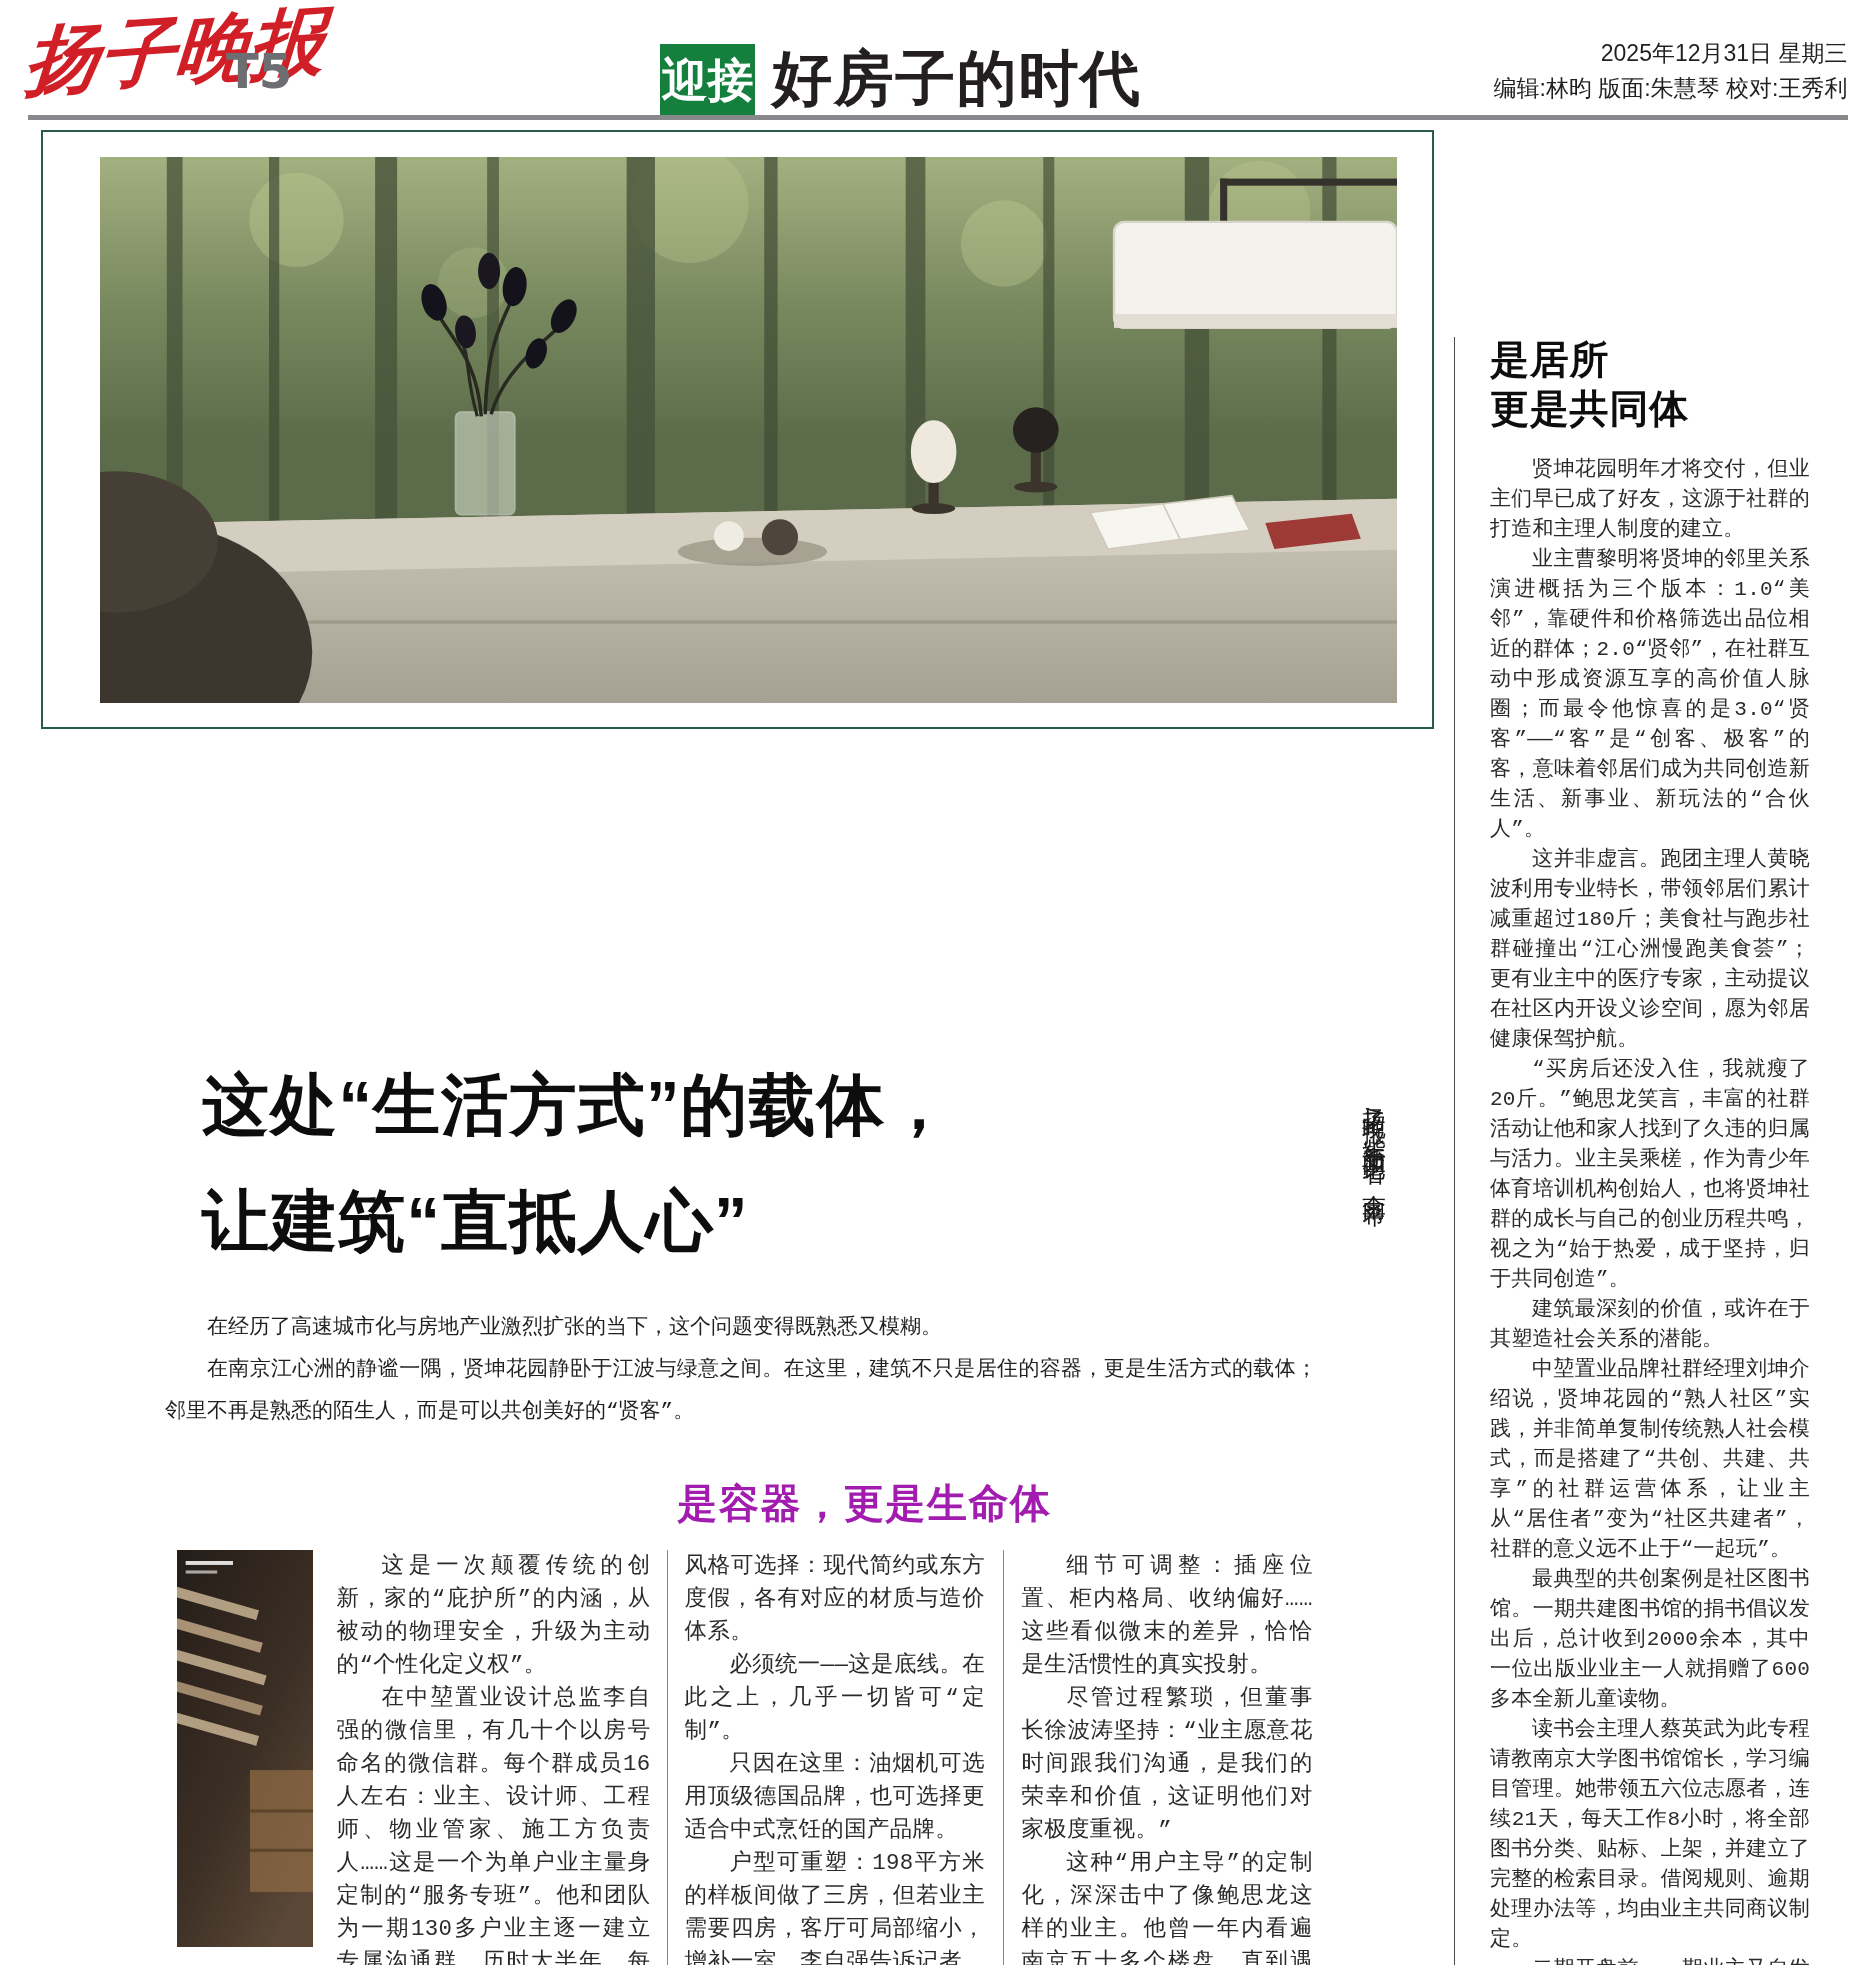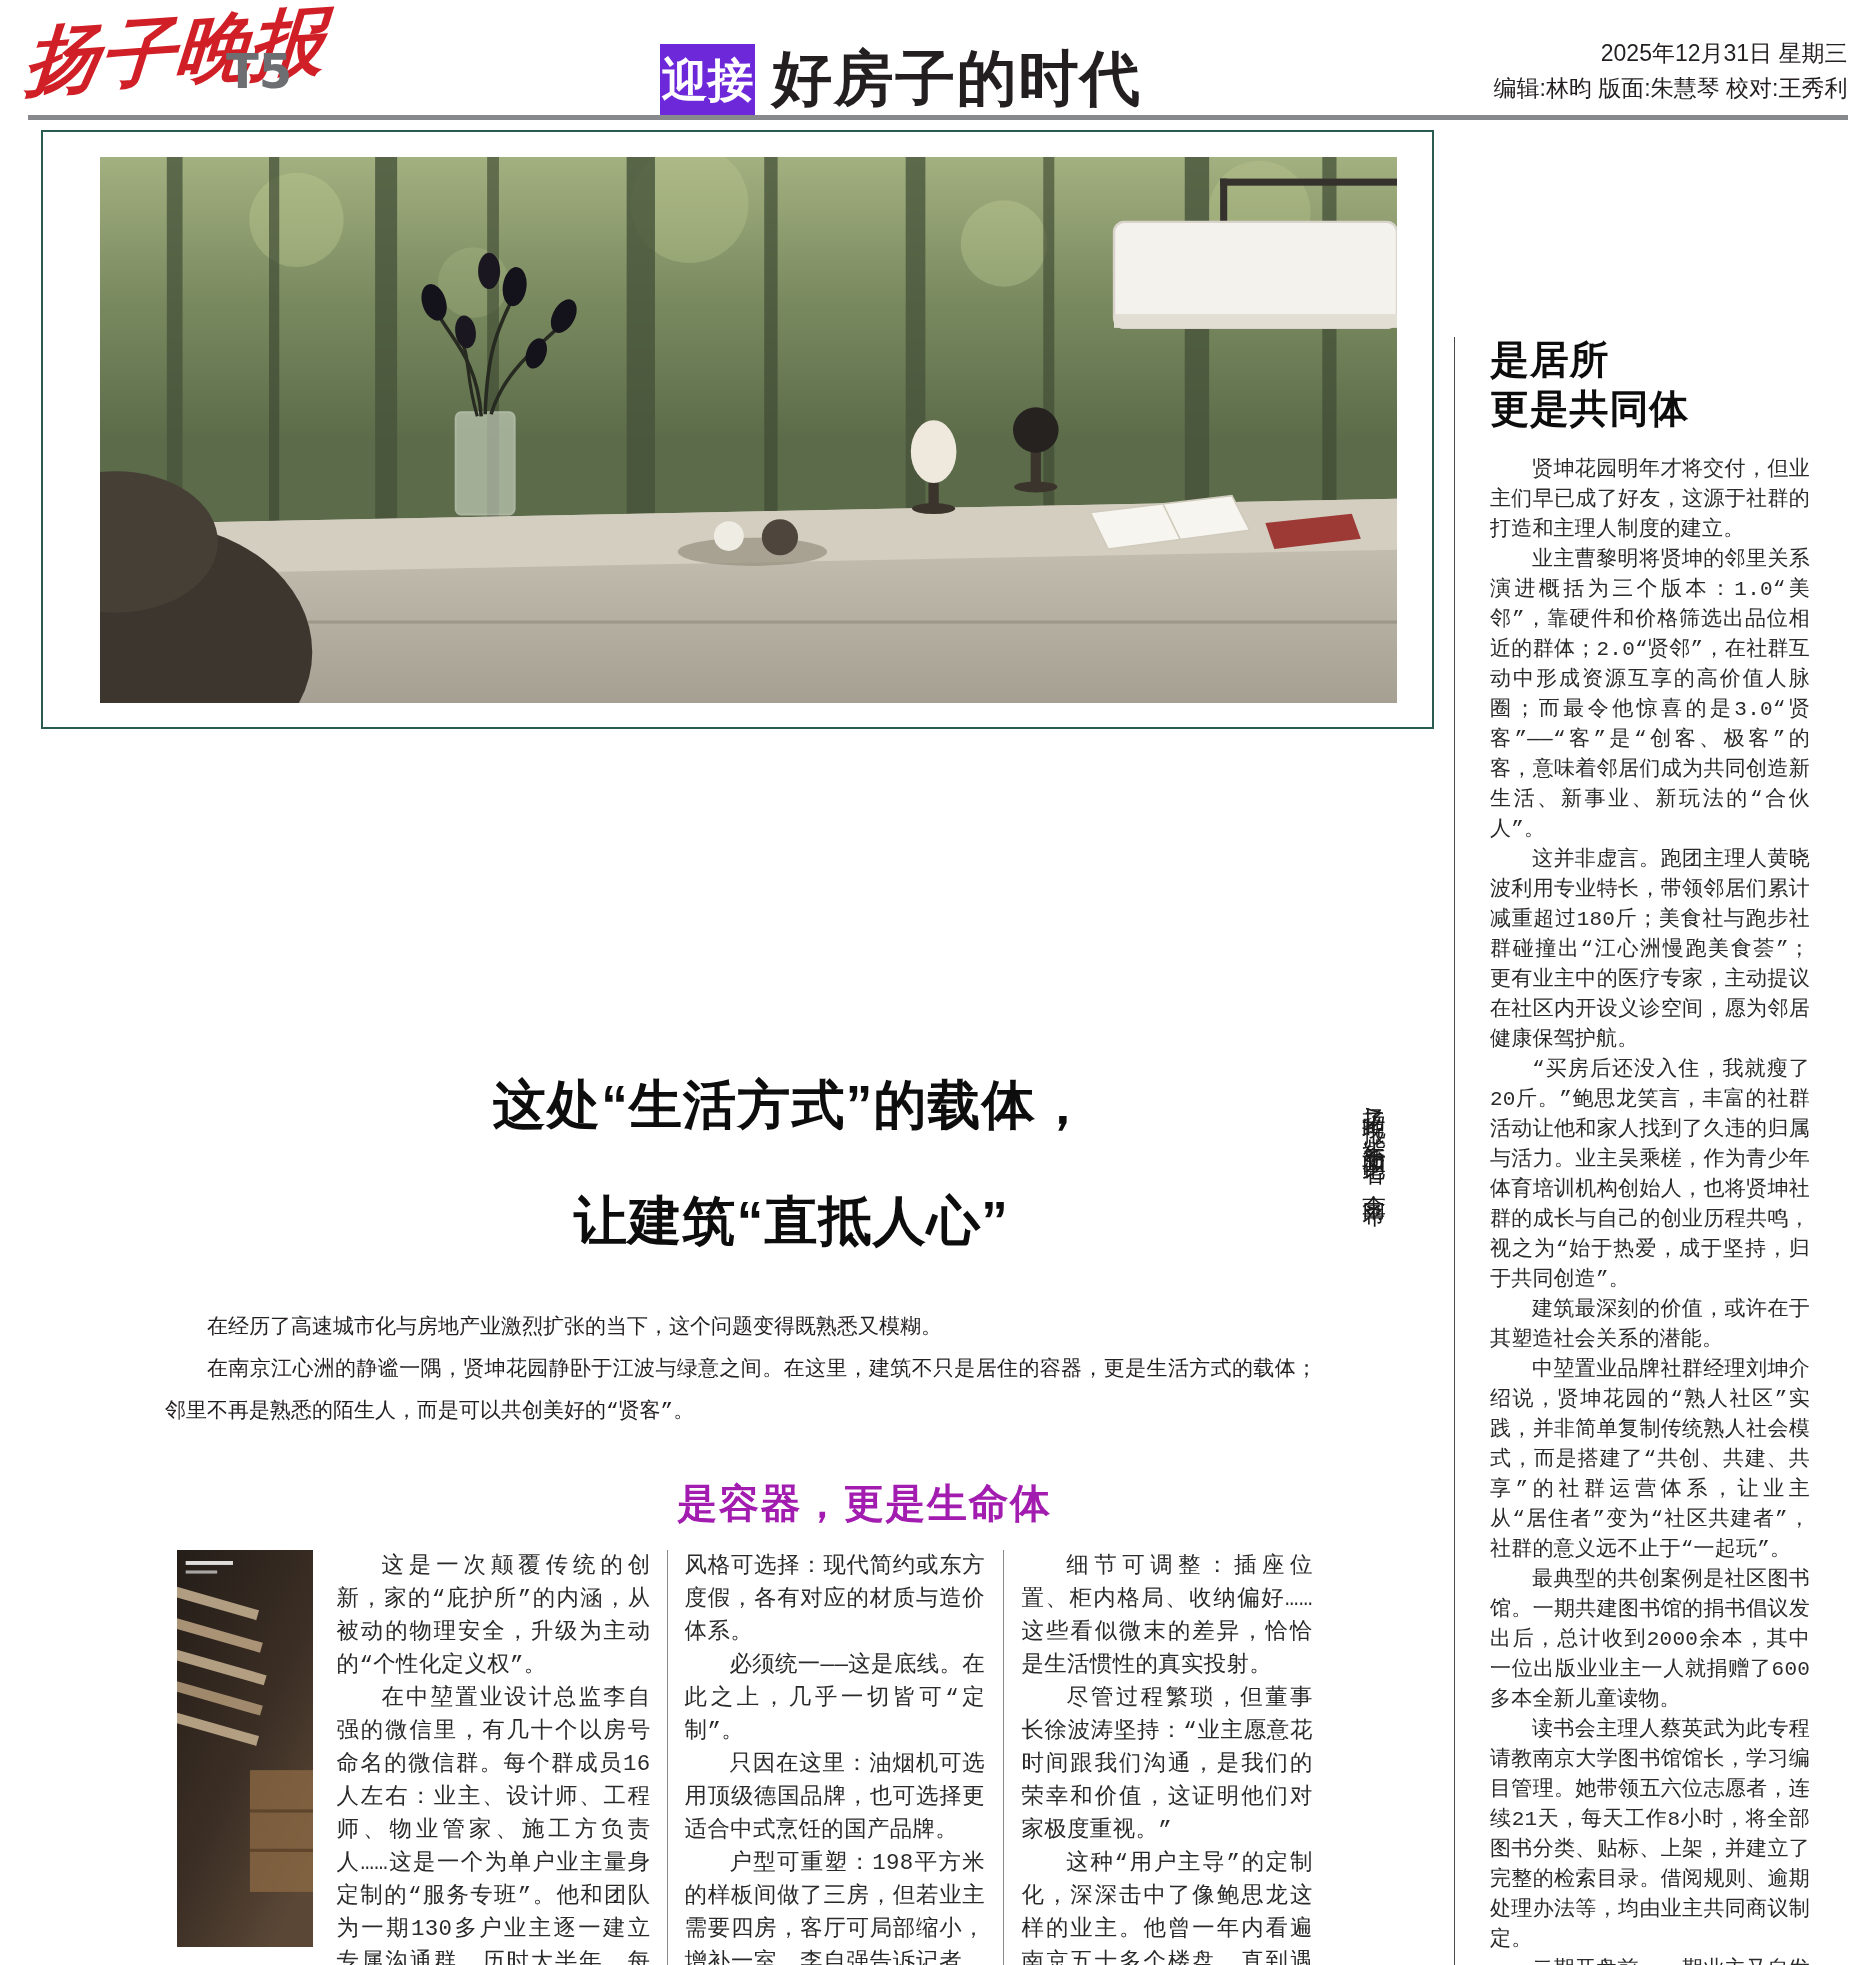--- a/index.html
+++ b/index.html
@@ -6,34 +6,34 @@
   #page{position:relative;width:1875px;height:2784px;background:#ffffff;overflow:hidden;
         font-family:"Liberation Sans",sans-serif;color:#231f20;}
   [data-name]{box-sizing:border-box;}
 
   
   .masthead{position:absolute;left:27.5px;top:23.6px;font-size:75px;line-height:1;
     font-family:"DejaVu Serif",serif;font-weight:bold;font-style:italic;color:#d01f26;
     transform:rotate(-4deg) skewX(-8deg);transform-origin:left top;}
   .pagenum{position:absolute;left:220px;top:47px;font-size:48px;line-height:1;
     color:#6d6e71;font-weight:bold;font-family:"DejaVu Sans",sans-serif;margin-left:6px;}
-  .badge{position:absolute;left:660px;top:44px;width:95px;height:74px;background:#6d28d9;
+  .badge{position:absolute;left:660px;top:44px;width:95px;height:74px;background:#15803d;
     color:#fff;font-size:46px;font-weight:bold;display:flex;align-items:center;justify-content:center;}
   .supertitle{position:absolute;left:772px;top:39px;font-size:60px;font-weight:900;letter-spacing:1.6px;}
   .dateline{position:absolute;right:27.5px;top:36px;text-align:right;font-size:23px;line-height:35px;}
   .header-rule{position:absolute;left:27.5px;top:115px;width:1820px;height:5.1px;background:#87898c;}
 
   
   .hero-frame{position:absolute;left:41px;top:130px;width:1393px;height:599px;border:2.4px solid #2a5b50;}
   .hero-photo{position:absolute;left:100px;top:157px;width:1297px;height:546px;overflow:hidden;}
   .hero-photo svg{display:block;width:100%;height:100%;}
 
   
-  .headline{position:absolute;left:202px;top:1047px;width:1179px;font-size:53px;line-height:116px;
-    font-weight:900;letter-spacing:1.2px;color:#0d0d0d;text-align:center;}
+  .headline{position:absolute;left:202px;top:1047px;width:1179px;font-size:67px;line-height:116px;
+    font-weight:900;letter-spacing:1.2px;color:#0d0d0d;}
   .byline{position:absolute;left:1358px;top:1089px;height:495px;writing-mode:vertical-rl;
     font-size:23.6px;letter-spacing:4.7px;color:#1a1a1a;}
   .v-divider{position:absolute;left:1454px;top:337px;width:1.2px;height:2429px;background:#4a4a4a;}
 
   
   .intro{position:absolute;left:165px;top:1307px;width:1152px;font-size:21px;line-height:42px;}
   .intro p{margin:0;text-indent:2em;text-align:justify;}
 
   
   .sec-head{position:absolute;text-align:center;font-size:40px;font-weight:900;letter-spacing:1.6px;color:#a21caf;}

